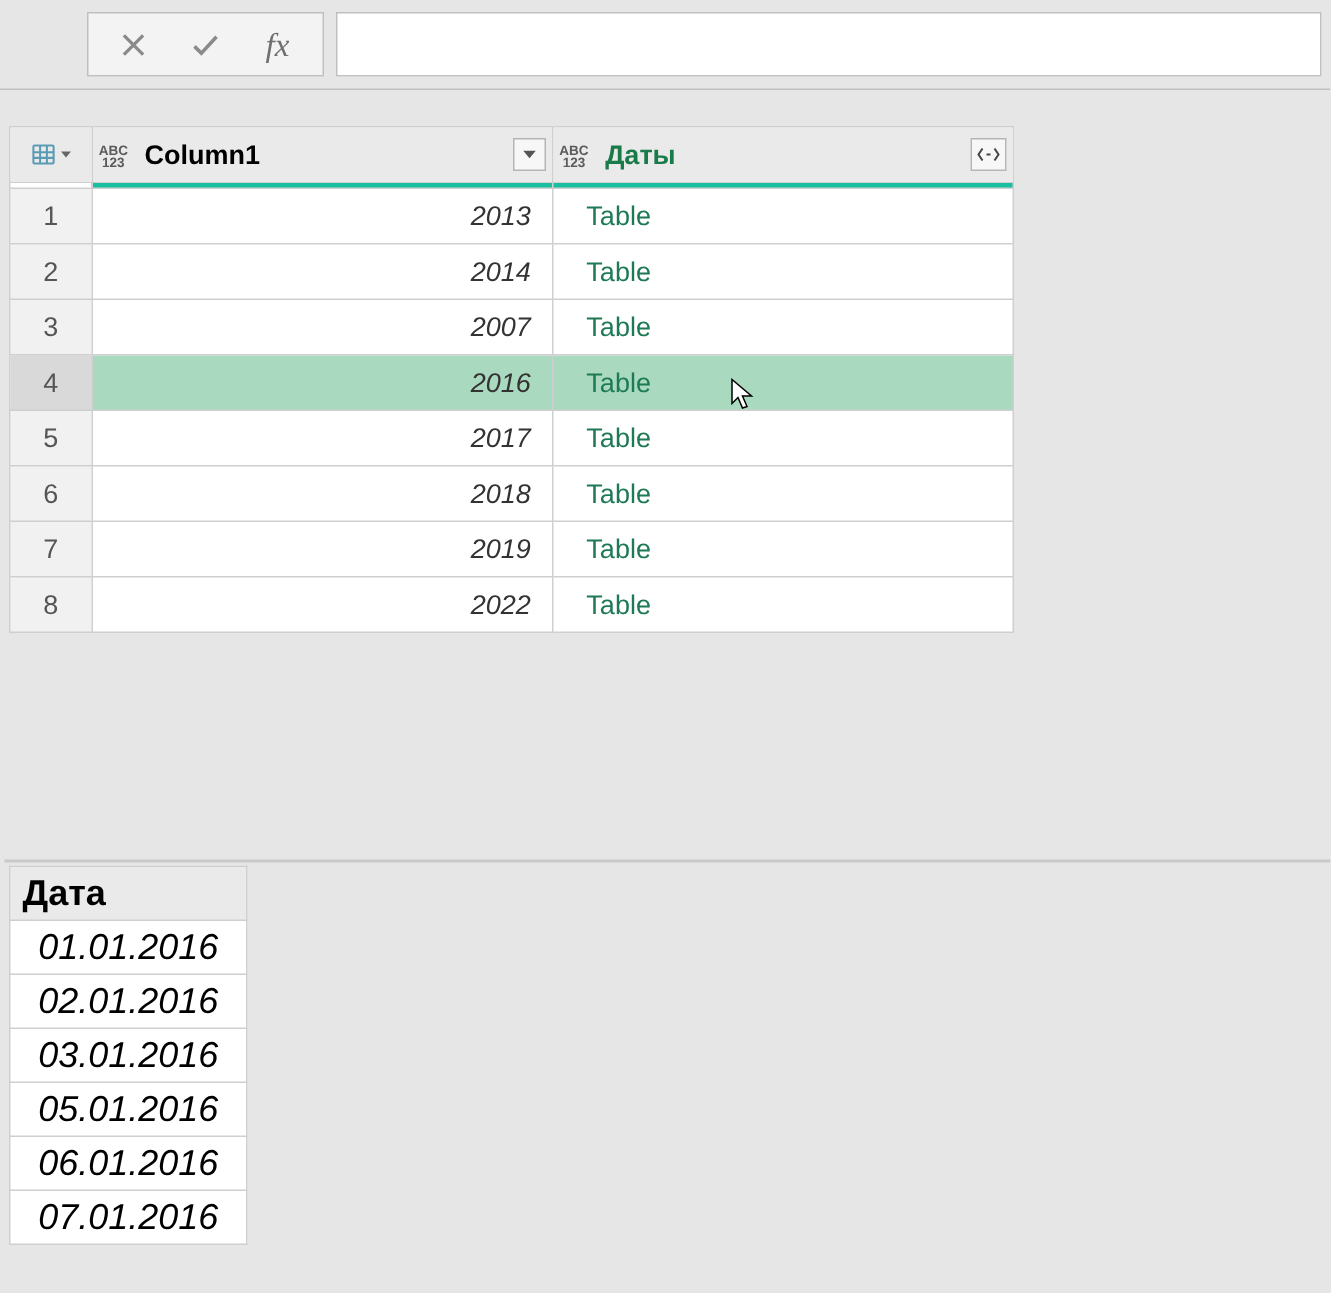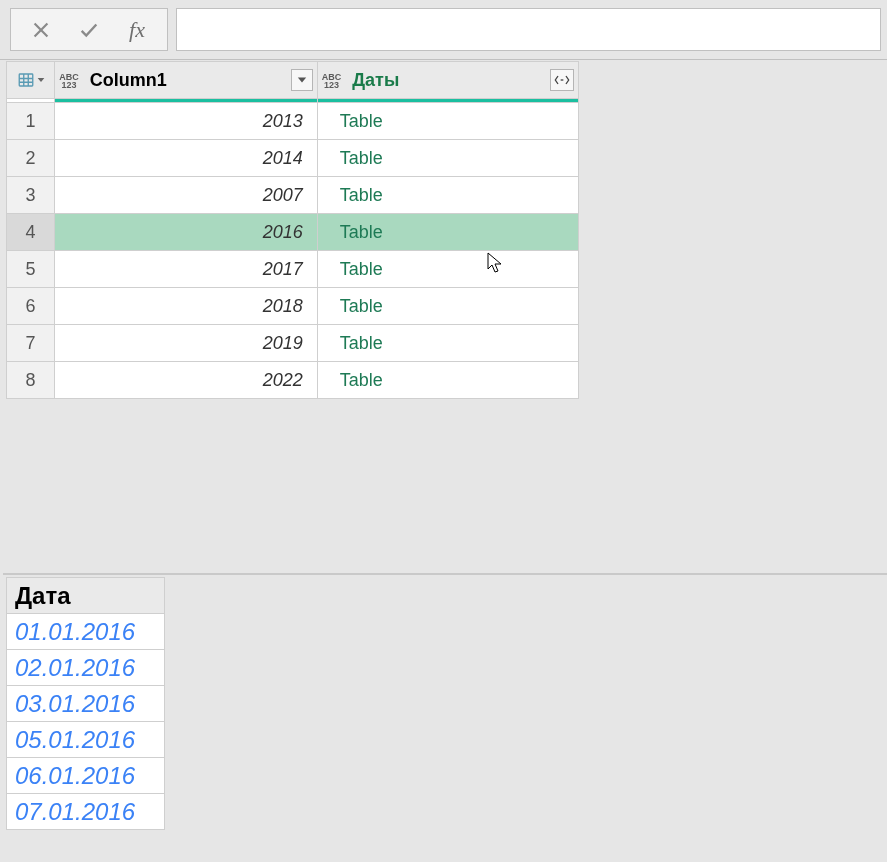--- a/index.html
+++ b/index.html
@@ -22,20 +22,21 @@
     padding: 8px 6px 8px 10px;
   }
   .fb-buttons {
     display: flex;
     align-items: center;
     height: 100%;
     border: 1px solid #c0c0c0;
     background: #f3f3f3;
     padding: 0 6px;
     margin-right: 8px;
+    margin-left: 48px;
   }
   .fb-btn {
     width: 48px;
     height: 100%;
     display: flex;
     align-items: center;
     justify-content: center;
     color: #8a8a8a;
   }
   .fb-btn svg { width: 22px; height: 22px; }
@@ -53,23 +54,23 @@
     font-family: Consolas, monospace;
     font-size: 19px;
     line-height: 42px;
     padding: 0 12px;
     white-space: pre;
     overflow: hidden;
   }
 
   
   .main-table {
-    margin: 1px 0 0 6px;
+    margin: 24px 0 0 6px;
     border-collapse: collapse;
-    width: 573px;
+    width: 670px;
     background: #fff;
   }
   .main-table th, .main-table td {
     border: 1px solid #cfcfcf;
     height: 37px;
     vertical-align: middle;
     font-size: 18px;
   }
   .hdr-row th {
     background: #eaeaea;
@@ -142,21 +143,21 @@
   .preview-table th, .preview-table td {
     border:1px solid #cfcfcf;
     height:36px;
     font-size:24px;
     padding:0 8px;
   }
   .preview-table th {
     background:#eaeaea; font-weight:700; text-align:left;
   }
   .preview-table td {
-    text-align:left; font-style:italic; color:#3b82f6;
+    text-align:center; font-style:italic; color:#000000;
   }
   .bottom-rule {
     position:absolute; left:3px; right:0; top:573px; height:2px; background:#c9c9c9;
   }
 </style>
 </head>
 <body>
 
 <div class="formula-bar">
   <div class="fb-buttons">

